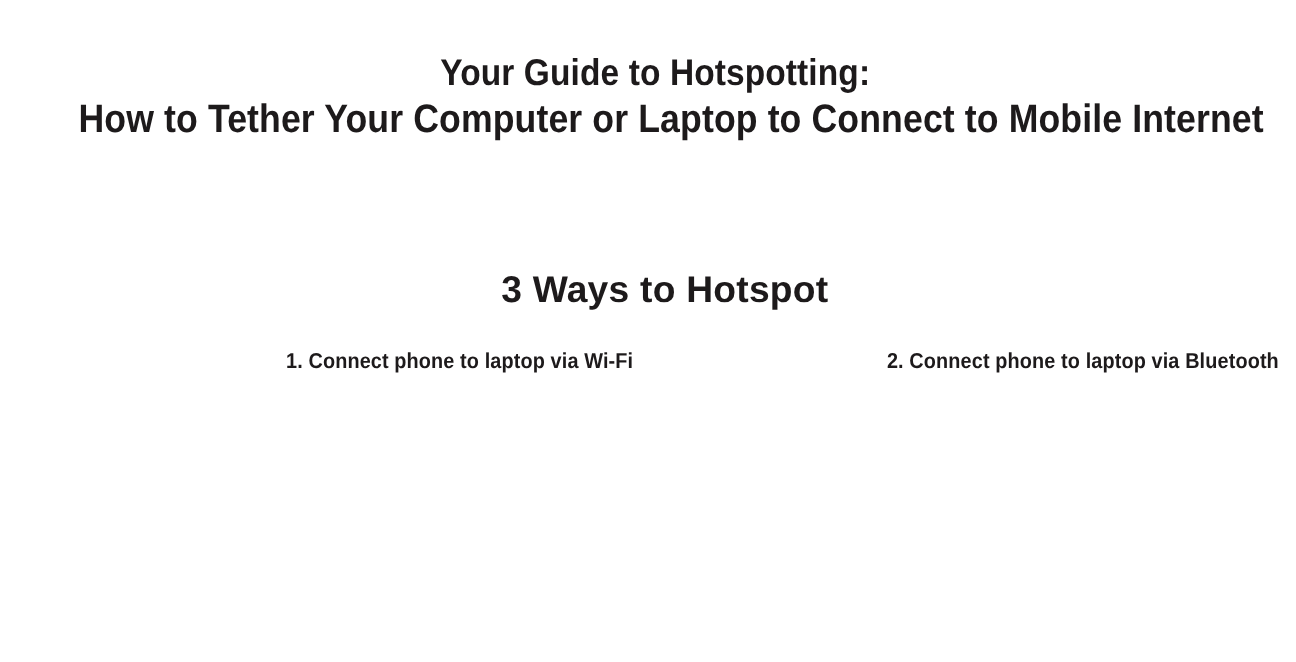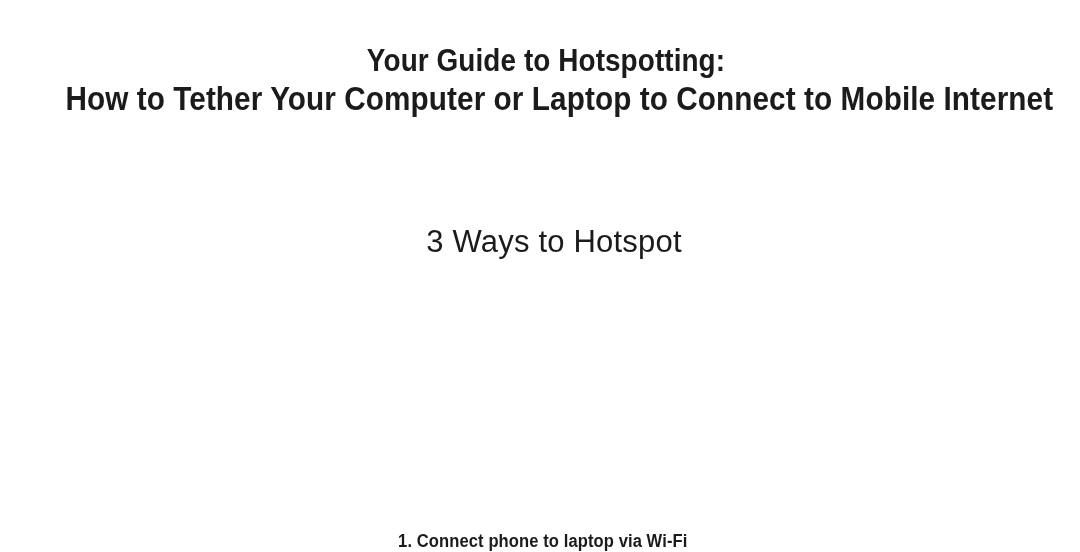--- a/index.html
+++ b/index.html
@@ -60,21 +60,21 @@
   .section-heading {
     position: absolute;
     left: 0;
     top: 222px;
     width: 1080px;
     text-align: center;
     padding-left: 28px;
     box-sizing: border-box;
     color: #1d1a1b;
     font-family: "Liberation Sans", sans-serif;
-    font-weight: 400;
+    font-weight: 700;
     font-size: 31px;
     line-height: 40px;
     letter-spacing: 0.2px;
     white-space: nowrap;
   }
 
   
   .steps-area {
     position: absolute;
     left: 0;
@@ -86,21 +86,21 @@
     align-items: flex-start;
     box-sizing: border-box;
   }
 
   .step-col {
     flex: 1 1 33.3333%;
     height: 100%;
     position: relative;
     box-sizing: border-box;
     display: flex;
-    flex-direction: column;
+    flex-direction: row;
     justify-content: flex-end;
     gap: 13px;
   }
 
   
   .step-figure {
     width: 100%;
     height: 185px;
     background: #ffffff;
     box-sizing: border-box;
@@ -138,17 +138,21 @@
 
   <div class="section-heading">3 Ways to Hotspot</div>
 
   <div class="steps-area">
 
     <div class="step-col col-1">
       <div class="step-figure"></div>
       <div class="step-caption">1. Connect phone to laptop via Wi-Fi</div>
     </div>
 
+    <div class="step-col col-2">
+      <div class="step-figure"></div>
+      <div class="step-caption">2. Connect phone to laptop via Bluetooth</div>
+    </div>
 
 
   </div>
 
 </div>
 
 </body></html>

